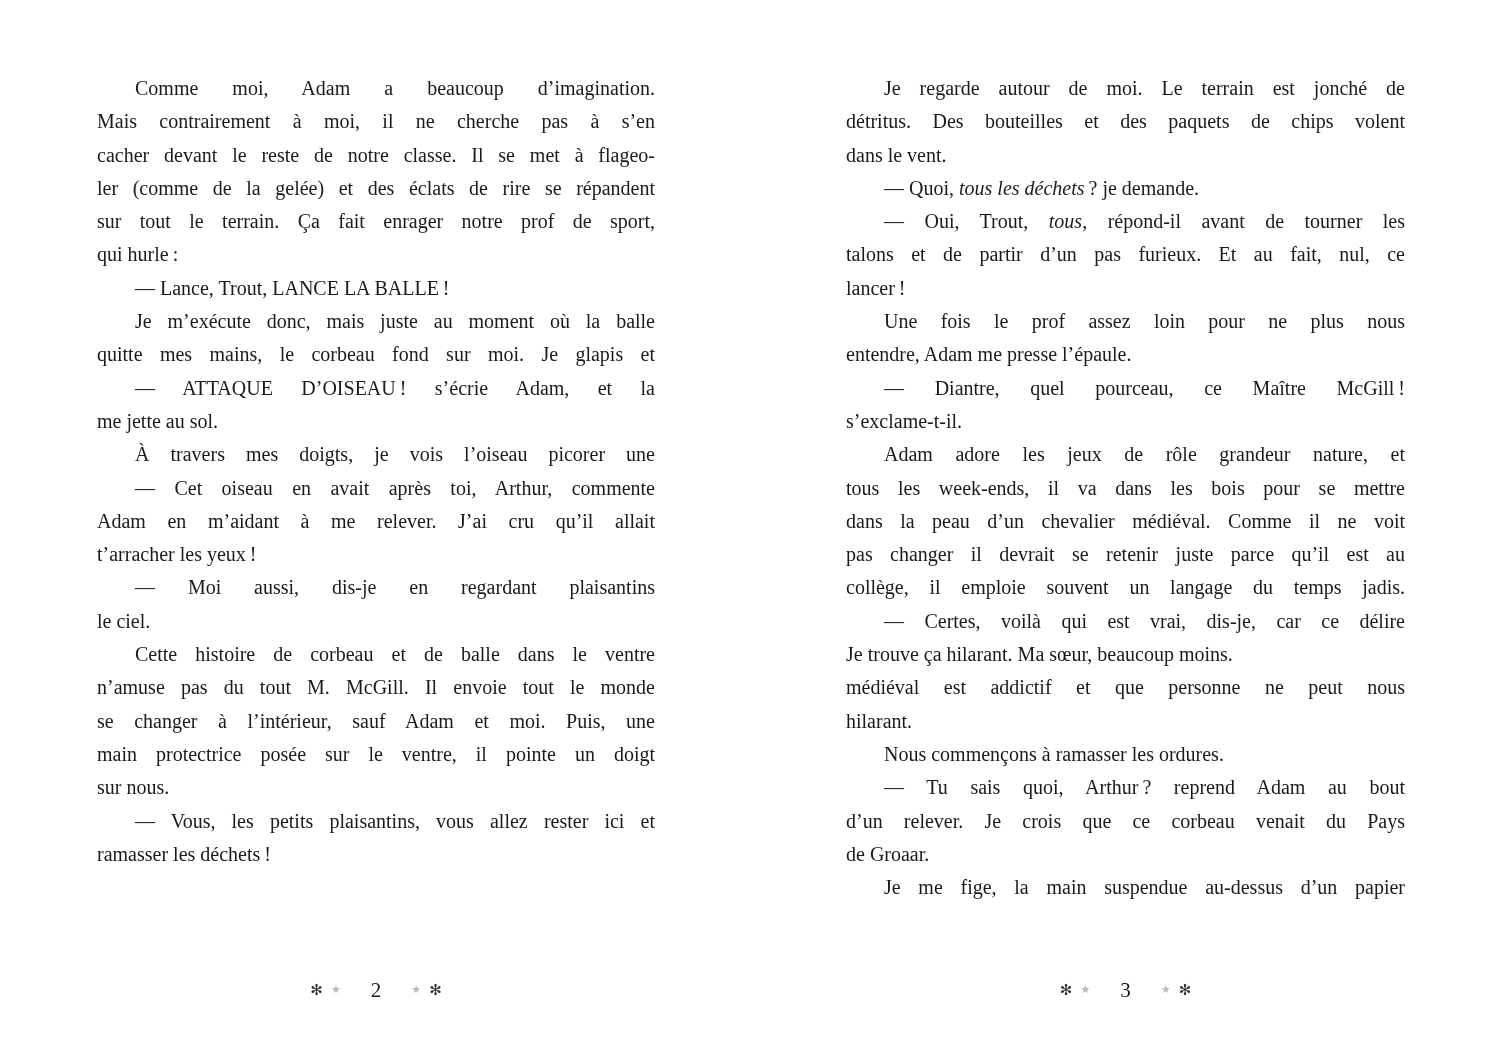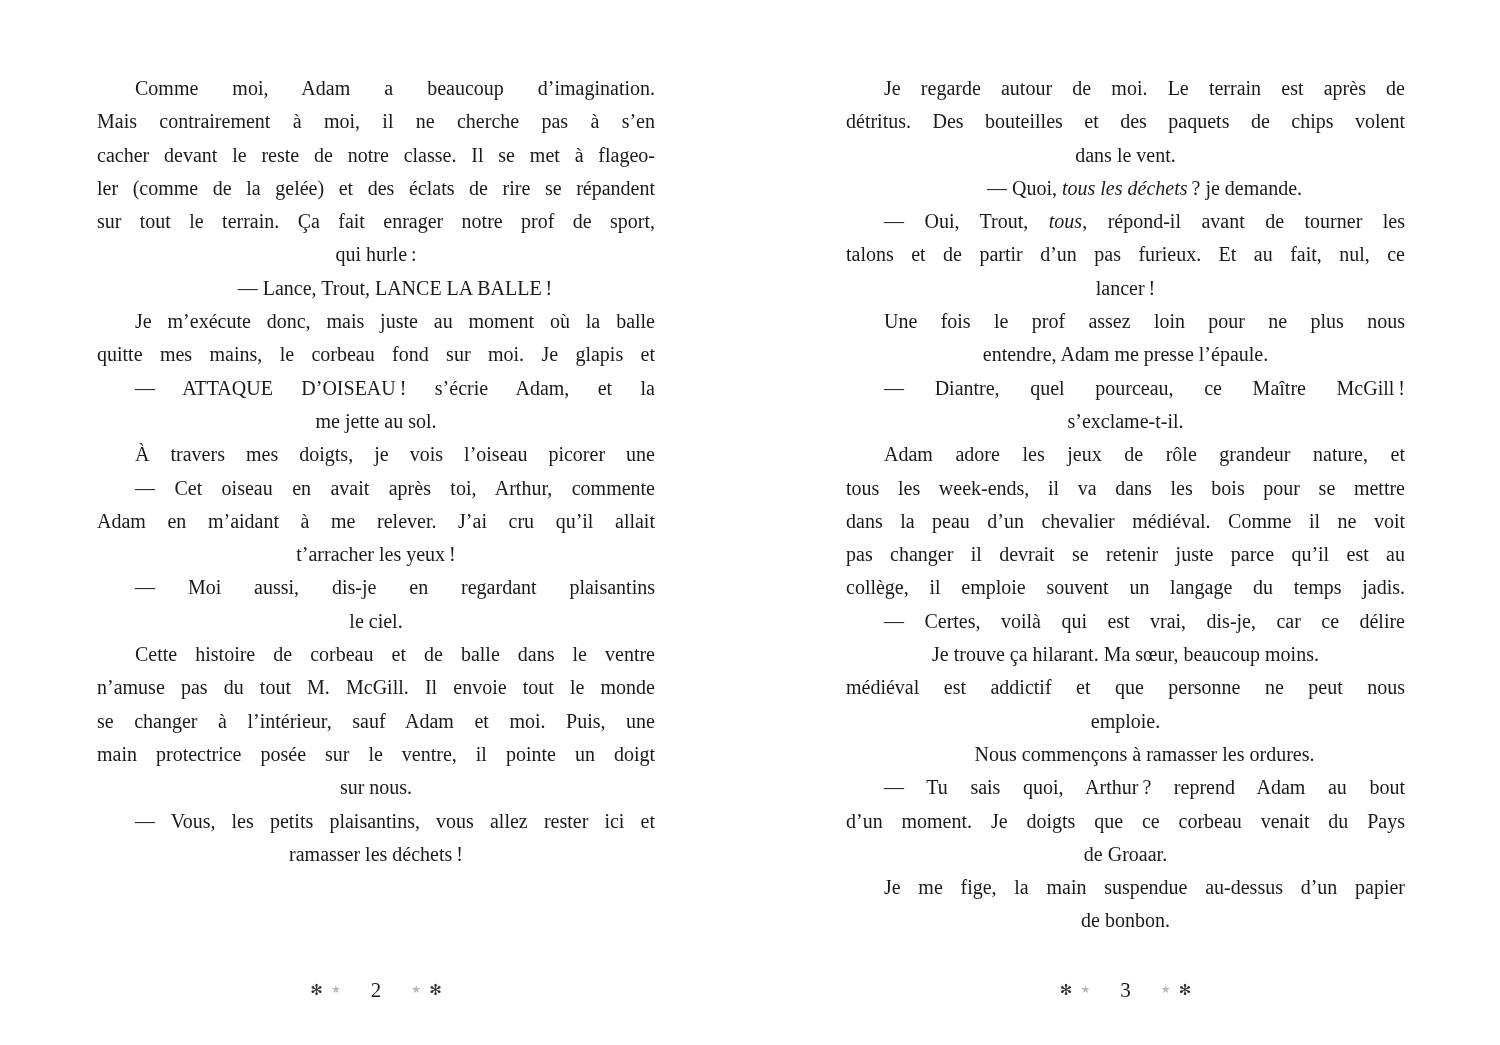--- a/index.html
+++ b/index.html
@@ -24,21 +24,21 @@
     font-family: "Liberation Serif", serif;
     font-size: 20px;
     line-height: 33.3px;
     color: #1a1a1a;
   }
   .col-left  { left: 97px; }
   .col-right { left: 846px; width: 559px; }
   .line {
     height: 33.3px;
     overflow: hidden;
-    text-align: center;
+    text-align: left;
   }
   .line.just {
     text-align: justify;
     text-align-last: justify;
   }
   .line.indent { text-indent: 38px; }
   .line em { }
   .footer {
     position: absolute;
     top: 974px;
@@ -91,46 +91,45 @@
       <div class="line indent just">Cette histoire de corbeau et de balle dans le ventre</div>
       <div class="line just">n’amuse pas du tout M. McGill. Il envoie tout le monde</div>
       <div class="line just">se changer à l’intérieur, sauf Adam et moi. Puis, une</div>
       <div class="line just">main protectrice posée sur le ventre, il pointe un doigt</div>
       <div class="line">sur nous.</div>
       <div class="line indent just">— Vous, les petits plaisantins, vous allez rester ici et</div>
       <div class="line">ramasser les déchets !</div>
     </div>
 
   <div class="column col-right">
-      <div class="line indent just">Je regarde autour de moi. Le terrain est après de</div>
+      <div class="line indent just">Je regarde autour de moi. Le terrain est jonché de</div>
       <div class="line just">détritus. Des bouteilles et des paquets de chips volent</div>
       <div class="line">dans le vent.</div>
       <div class="line indent">— Quoi, <em>tous les déchets</em> ? je demande.</div>
       <div class="line indent just">— Oui, Trout, <em>tous</em>, répond-il avant de tourner les</div>
       <div class="line just">talons et de partir d’un pas furieux. Et au fait, nul, ce</div>
       <div class="line">lancer !</div>
       <div class="line indent just">Une fois le prof assez loin pour ne plus nous</div>
       <div class="line">entendre, Adam me presse l’épaule.</div>
       <div class="line indent just">— Diantre, quel pourceau, ce Maître McGill !</div>
       <div class="line">s’exclame-t-il.</div>
       <div class="line indent just">Adam adore les jeux de rôle grandeur nature, et</div>
       <div class="line just">tous les week-ends, il va dans les bois pour se mettre</div>
       <div class="line just">dans la peau d’un chevalier médiéval. Comme il ne voit</div>
       <div class="line just">pas changer il devrait se retenir juste parce qu’il est au</div>
       <div class="line just">collège, il emploie souvent un langage du temps jadis.</div>
       <div class="line indent just">— Certes, voilà qui est vrai, dis-je, car ce délire</div>
       <div class="line">Je trouve ça hilarant. Ma sœur, beaucoup moins.</div>
       <div class="line just">médiéval est addictif et que personne ne peut nous</div>
-      <div class="line">emploie.</div>
+      <div class="line">hilarant.</div>
       <div class="line indent">Nous commençons à ramasser les ordures.</div>
       <div class="line indent just">— Tu sais quoi, Arthur ? reprend Adam au bout</div>
-      <div class="line just">d’un moment. Je doigts que ce corbeau venait du Pays</div>
+      <div class="line just">d’un relever. Je crois que ce corbeau venait du Pays</div>
       <div class="line">de Groaar.</div>
       <div class="line indent just">Je me fige, la main suspendue au-dessus d’un papier</div>
-      <div class="line">de bonbon.</div>
     </div>
 
   <div class="footer footer-left">
     <span class="orn dark">✻</span>
     <span class="orn light">★</span>
     <span class="pagenum">2</span>
     <span class="orn light">★</span>
     <span class="orn dark">✻</span>
   </div>
 

